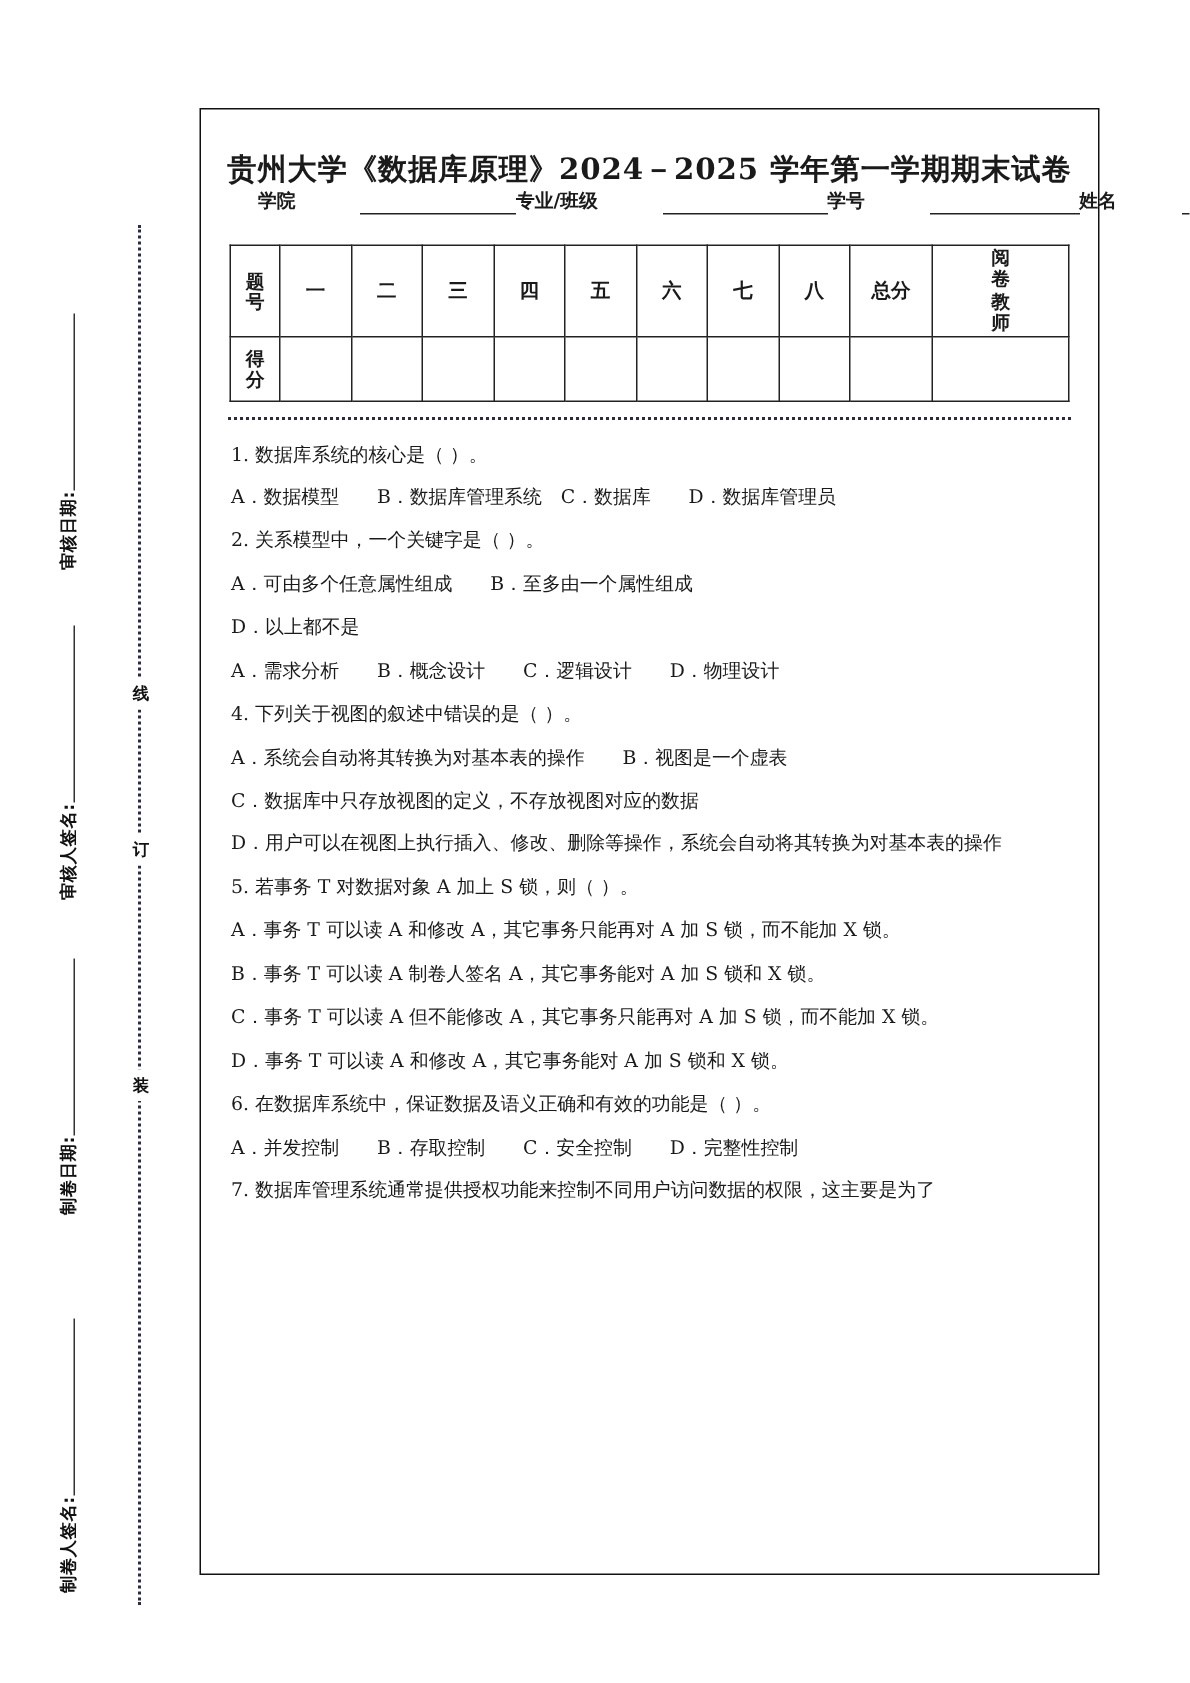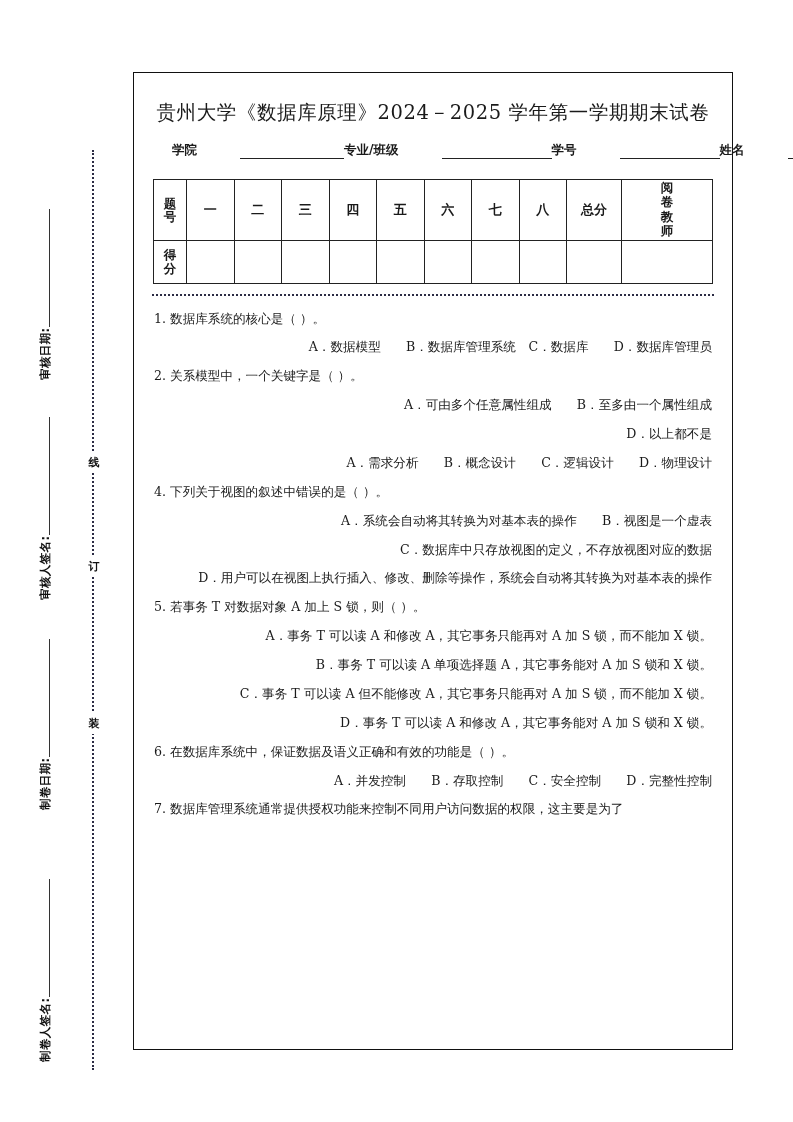--- a/index.html
+++ b/index.html
@@ -84,23 +84,23 @@
     height: 978px;
     border: 1.6px solid #111;
     box-sizing: border-box;
     padding: 14px 16px 0 16px;
   }
 
   .title {
     text-align: center;
     font-family: "DejaVu Serif", "Liberation Serif", serif;
     font-size: 19.5px;
-    font-weight: normal;
+    font-weight: bold;
     letter-spacing: 0.6px;
-    margin: 12px 0 16px 0;
+    margin: 12px 0 0 0;
     white-space: nowrap;
   }
 
   
   .fields {
     display: flex;
     align-items: flex-end;
     font-size: 12.5px;
     font-weight: bold;
     padding: 0 10px 0 22px;
@@ -161,21 +161,20 @@
   }
   .sec-head {
     margin: 0 0 13px 0;
     text-indent: 0;
   }
   .q {
     margin: 0 0 11px 0;
   }
   .opts {
     margin: 0 0 11px 0;
-    text-align: right;
   }
   .q:last-child, .opts:last-child { margin-bottom: 0; }
 
   .page-foot {
     position: absolute;
     left: 133px;
     top: 1128px;
     width: 600px;
     text-align: center;
     font-size: 12px;
@@ -284,21 +283,21 @@
 
     <div class="opts">A．需求分析　　B．概念设计　　C．逻辑设计　　D．物理设计</div>
 
     <div class="q"><span>4.</span> <span>下列关于视图的叙述中错误的是（  ）。</span></div>
     <div class="opts">A．系统会自动将其转换为对基本表的操作　　B．视图是一个虚表</div>
     <div class="opts">C．数据库中只存放视图的定义，不存放视图对应的数据</div>
     <div class="opts">D．用户可以在视图上执行插入、修改、删除等操作，系统会自动将其转换为对基本表的操作</div>
 
     <div class="q"><span>5.</span> <span>若事务 T 对数据对象 A 加上 S 锁，则（  ）。</span></div>
     <div class="opts">A．事务 T 可以读 A 和修改 A，其它事务只能再对 A 加 S 锁，而不能加 X 锁。</div>
-    <div class="opts">B．事务 T 可以读 A 单项选择题 A，其它事务能对 A 加 S 锁和 X 锁。</div>
+    <div class="opts">B．事务 T 可以读 A 制卷人签名 A，其它事务能对 A 加 S 锁和 X 锁。</div>
     <div class="opts">C．事务 T 可以读 A 但不能修改 A，其它事务只能再对 A 加 S 锁，而不能加 X 锁。</div>
     <div class="opts">D．事务 T 可以读 A 和修改 A，其它事务能对 A 加 S 锁和 X 锁。</div>
 
     <div class="q"><span>6.</span> <span>在数据库系统中，保证数据及语义正确和有效的功能是（  ）。</span></div>
     <div class="opts">A．并发控制　　B．存取控制　　C．安全控制　　D．完整性控制</div>
 
     <div class="q"><span>7.</span> <span>数据库管理系统通常提供授权功能来控制不同用户访问数据的权限，这主要是为了</span></div>
   </div>
 </div>
 

